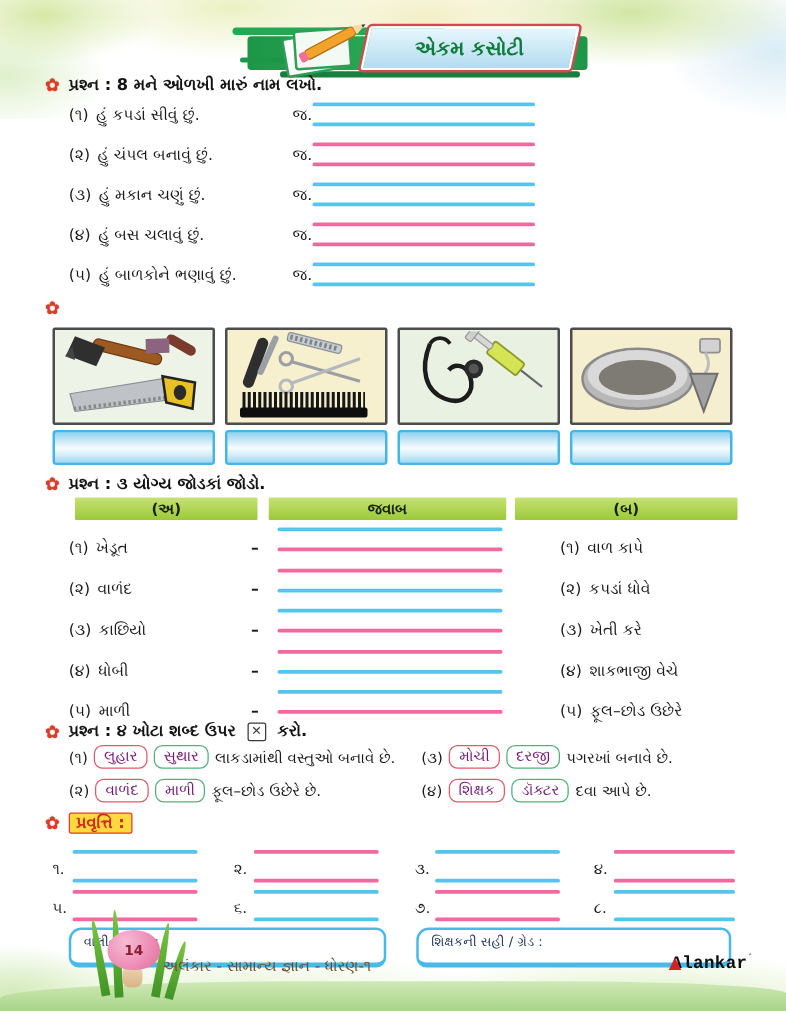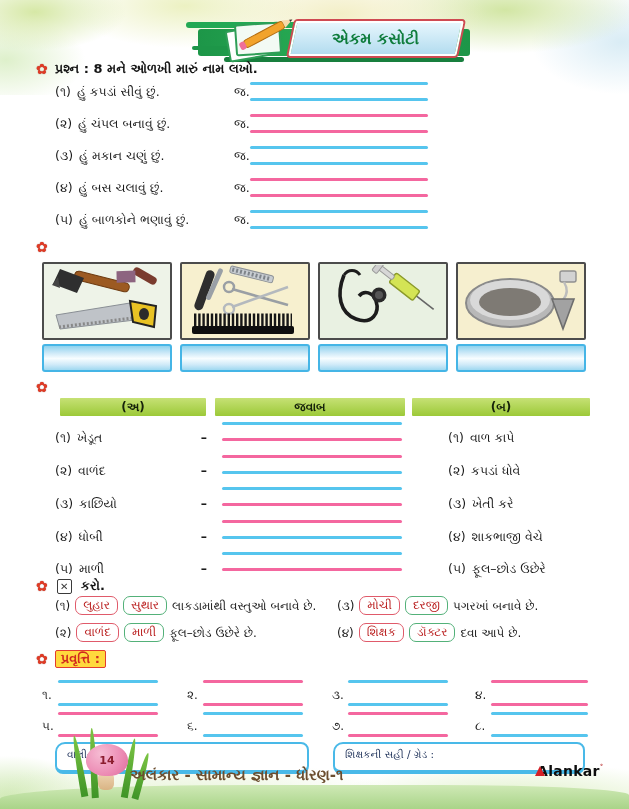--- a/index.html
+++ b/index.html
@@ -64,35 +64,35 @@
   
   .gbar { position:absolute; height:18px; background:linear-gradient(#c6e175,#9cc938);
     display:flex; align-items:center; justify-content:center; font-weight:bold; font-size:12px;
     color:#16220a; border-radius:1px; }
   .mrow { position:absolute; font-size:12.5px; white-space:nowrap; display:flex; gap:6px; }
   .mrow .dash { margin-left:auto; font-weight:bold; }
 
   
   .q4row { position:absolute; display:flex; align-items:center; gap:5px; font-size:12px; white-space:nowrap; }
   .wbox { display:inline-block; border:1.7px solid; border-radius:7px; padding:0 7px;
-    font-size:12px; line-height:17px; background:#fff; color:#b91c1c; }
+    font-size:12px; line-height:17px; background:#fff; color:#701a75; }
   .wbox.r { border-color:#e05a6a; }
   .wbox.g { border-color:#53b179; }
   .xsq { display:inline-flex; width:15px; height:15px; border:1.8px solid #3a3a3a; border-radius:2px;
     align-items:center; justify-content:center; font-size:10px; font-weight:bold; color:#3a3a3a; margin:0 2px; }
 
   
   .act-label { background:#ffd93d; border:1.6px solid #e23c2e; color:#d22a1e; padding:0 5px; border-radius:2px; }
   .act-heading { color:#a0348e; }
   .actnum { position:absolute; font-size:12px; color:#222; }
 
   
   .sigbox { position:absolute; height:32px; border:2px solid #49b9e8; border-bottom-width:4px;
     border-radius:10px 8px 8px 8px; background:#fff; font-size:10.5px; color:#22355c; padding:4px 10px; }
-  .foot { position:absolute; font-size:15px; font-weight:bold; color:#6b4d2e; white-space:nowrap; }
+  .foot { position:absolute; font-size:12px; font-weight:normal; color:#6b4d2e; white-space:nowrap; }
   .brand { position:absolute; font-size:14px; font-weight:bold; color:#0d0d0d; letter-spacing:0.3px; }
   .brand .tri { position:absolute; left:-2px; bottom:3px; width:0; height:0;
     border-left:5px solid transparent; border-right:5px solid transparent; border-bottom:10px solid #d42027; }
   .brand .sup { font-size:7px; color:#b33; vertical-align:super; }
   .blade { position:absolute; width:7px; border-radius:50% 50% 0 0/100% 100% 0 0;
     background:linear-gradient(180deg,#7cc544,#3f9427); }
   .mushcap { position:absolute; left:86px; top:744px; width:42px; height:32px;
     border-radius:50% 50% 46% 46%; background:radial-gradient(circle at 35% 30%, #f6bcd3, #ec8bb4 60%, #de6b9c);
     display:flex; align-items:center; justify-content:center; font-size:11px; font-weight:bold; color:#8c1d2f; z-index:3; }
   .mushstem { position:absolute; left:98px; top:774px; width:16px; height:16px;
@@ -236,20 +236,21 @@
       <rect x="100" y="6" width="16" height="11" rx="2" fill="#d2d2d2" stroke="#909090" stroke-width="1.4"></rect>
       <path d="M104 17 q 6 10 -1 18" fill="none" stroke="#bdbdbd" stroke-width="2.4"></path>
       <polygon points="92,34 114,34 103,64" fill="#a2a2a2" stroke="#6e6e6e" stroke-width="1.6"></polygon>
     </svg>
   </div>
   <div class="ansbox"></div>
 </div>
 
 <div class="qhead" style="left:36px; top:380px;">
   <span class="flower">✿</span>
+  <span>પ્રશ્ન : ૩  યોગ્ય જોડકાં જોડો.</span>
 </div>
 
 <div class="gbar" style="left:60px;  top:398px; width:146px;">(અ)</div>
 <div class="gbar" style="left:215px; top:398px; width:190px;">જવાબ</div>
 <div class="gbar" style="left:412px; top:398px; width:178px;">(બ)</div>
 
 <div class="mrow" style="left:55px; top:430px; width:152px;">
   <span>(૧)</span>
   <span>ખેડૂત</span>
   <span class="dash">–</span>
@@ -302,20 +303,21 @@
   <span>(૪)</span>
   <span>શાકભાજી વેચે</span>
 </div>
 <div class="mrow" style="left:448px; top:561px;">
   <span>(૫)</span>
   <span>ફૂલ–છોડ ઉછેરે</span>
 </div>
 
 <div class="qhead" style="left:36px; top:578px;">
   <span class="flower">✿</span>
+  <span>પ્રશ્ન : ૪  ખોટા શબ્દ ઉપર</span>
   <span class="xsq">✕</span>
   <span>કરો.</span>
 </div>
 
 <div class="q4row" style="left:55px; top:596px;">
   <span>(૧)</span>
   <span class="wbox r">લુહાર</span>
   <span class="wbox g">સુથાર</span>
   <span>લાકડામાંથી વસ્તુઓ બનાવે છે.</span>
 </div>
@@ -380,15 +382,15 @@
 <div class="blade" style="left:90px;  top:728px; height:70px; transform:rotate(-3deg);"></div>
 <div class="blade" style="left:126px; top:738px; height:60px; transform:rotate(10deg);"></div>
 <div class="blade" style="left:138px; top:752px; height:48px; transform:rotate(16deg);"></div>
 <div class="mushcap">
   <span>14</span>
 </div>
 <div class="mushstem"></div>
 
 <div class="foot" style="left:130px; top:766px;">અલંકાર - સામાન્ય જ્ઞાન - ધોરણ-૧</div>
 
-<div class="brand" style="left:537px; top:763px;">
+<div class="brand" style="left:537px; top:763px;font-family:Liberation Mono, monospace;">
   <span class="tri"></span><span>Alankar</span><span class="sup">˚</span>
 </div>
 
 </body></html>

